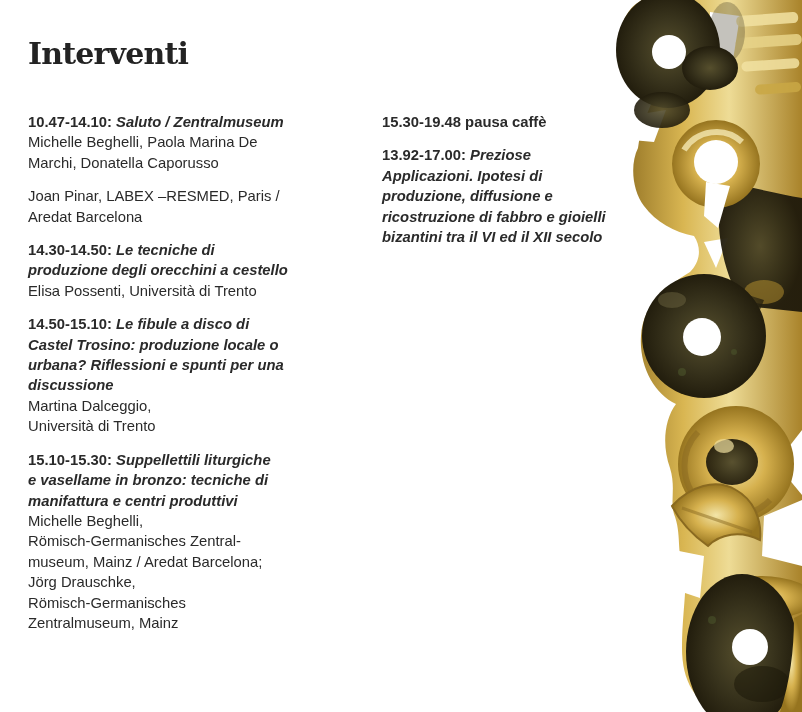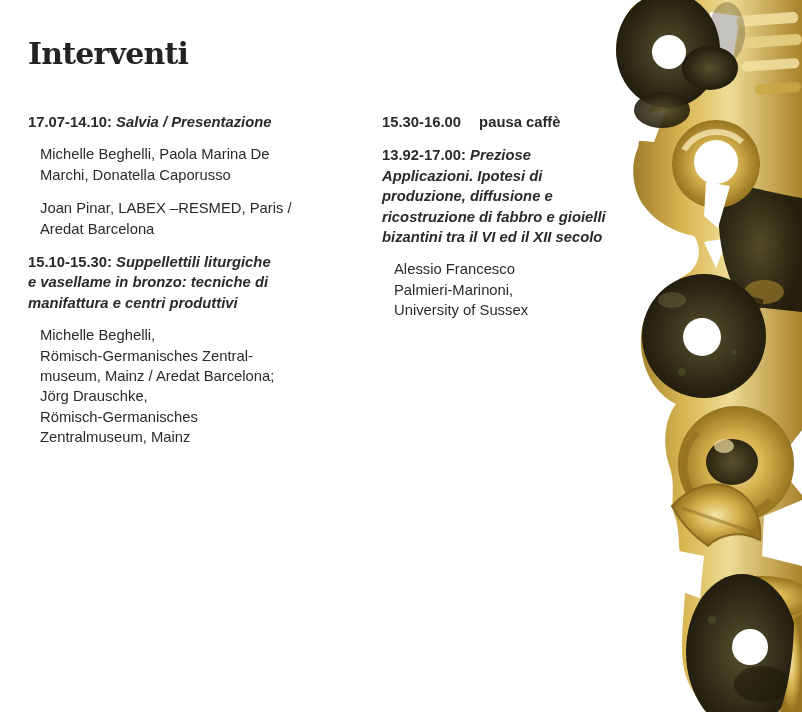--- a/index.html
+++ b/index.html
@@ -12,69 +12,79 @@
     position:absolute;left:28px;top:36px;margin:0;
     font-family:"DejaVu Serif", serif;font-weight:700;
     font-size:30px;letter-spacing:-0.8px;color:#232323;
   }
   .col{position:absolute;top:112px;font-size:14.8px;line-height:20.4px;}
   .col-left{left:28px;width:334px;}
   .col-right{left:382px;width:268px;}
   .entry{margin:0 0 13px 0;}
   .heading{margin:0;font-weight:700;white-space:pre-line;}
   .heading .ttl{font-style:italic;}
-  .heading .ttl.plain{font-style:normal;margin-left:14px;}
-  .speakers{margin:12px;font-weight:400;white-space:pre-line;}
+  .heading .ttl.plain{font-style:normal;}
+  .speakers{margin:0;font-weight:400;white-space:pre-line;}
   .artifact{position:absolute;top:0;right:0;display:block;}
 </style>
 </head>
 <body>
 
 <div class="page">
 
   <h1 class="page-title">Interventi</h1>
 
   <div class="col col-left">
     <div class="entry">
-        <p class="heading"><span class="time">17.07-14.10:</span> <span class="ttl">Salvia / Presentazione</span></p>
+        <p class="heading"><span class="time">10.47-14.10:</span> <span class="ttl">Saluto / Zentralmuseum</span></p>
         <p class="speakers">Michelle Beghelli, Paola Marina De
 Marchi, Donatella Caporusso</p>
       </div>
     <div class="entry">
         <p class="speakers">Joan Pinar, LABEX –RESMED, Paris /
 Aredat Barcelona</p>
+      </div>
+    <div class="entry">
+        <p class="heading"><span class="time">14.30-14.50:</span> <span class="ttl">Le tecniche di
+produzione degli orecchini a cestello</span></p>
+        <p class="speakers">Elisa Possenti, Università di Trento</p>
+      </div>
+    <div class="entry">
+        <p class="heading"><span class="time">14.50-15.10:</span> <span class="ttl">Le fibule a disco di
+Castel Trosino: produzione locale o
+urbana? Riflessioni e spunti per una
+discussione</span></p>
+        <p class="speakers">Martina Dalceggio,
+Università di Trento</p>
       </div>
     <div class="entry">
         <p class="heading"><span class="time">15.10-15.30:</span> <span class="ttl">Suppellettili liturgiche
 e vasellame in bronzo: tecniche di
 manifattura e centri produttivi</span></p>
         <p class="speakers">Michelle Beghelli,
 Römisch-Germanisches Zentral-
 museum, Mainz / Aredat Barcelona;
 Jörg Drauschke,
 Römisch-Germanisches
 Zentralmuseum, Mainz</p>
       </div>
   </div>
 
   <div class="col col-right">
     <div class="entry">
-        <p class="heading"><span class="time">15.30-16.00</span> <span class="ttl plain">pausa caffè</span></p>
+        <p class="heading"><span class="time">15.30-19.48</span> <span class="ttl plain">pausa caffè</span></p>
       </div>
     <div class="entry">
       </div>
     <div class="entry">
         <p class="heading"><span class="time">13.92-17.00:</span> <span class="ttl">Preziose
 Applicazioni. Ipotesi di
 produzione, diffusione e
 ricostruzione di fabbro e gioielli
 bizantini tra il VI ed il XII secolo</span></p>
-        <p class="speakers">Alessio Francesco
-Palmieri-Marinoni,
-University of Sussex</p>
       </div>
   </div>
 
   <svg class="artifact" width="190" height="712" viewBox="0 0 190 712" aria-hidden="true">
     <defs>
       <linearGradient id="gPlate" x1="0" y1="0" x2="1" y2="0">
         <stop offset="0" stop-color="#8f6f22"></stop>
         <stop offset="0.35" stop-color="#d9b652"></stop>
         <stop offset="0.6" stop-color="#eedc96"></stop>
         <stop offset="1" stop-color="#a9832a"></stop>

